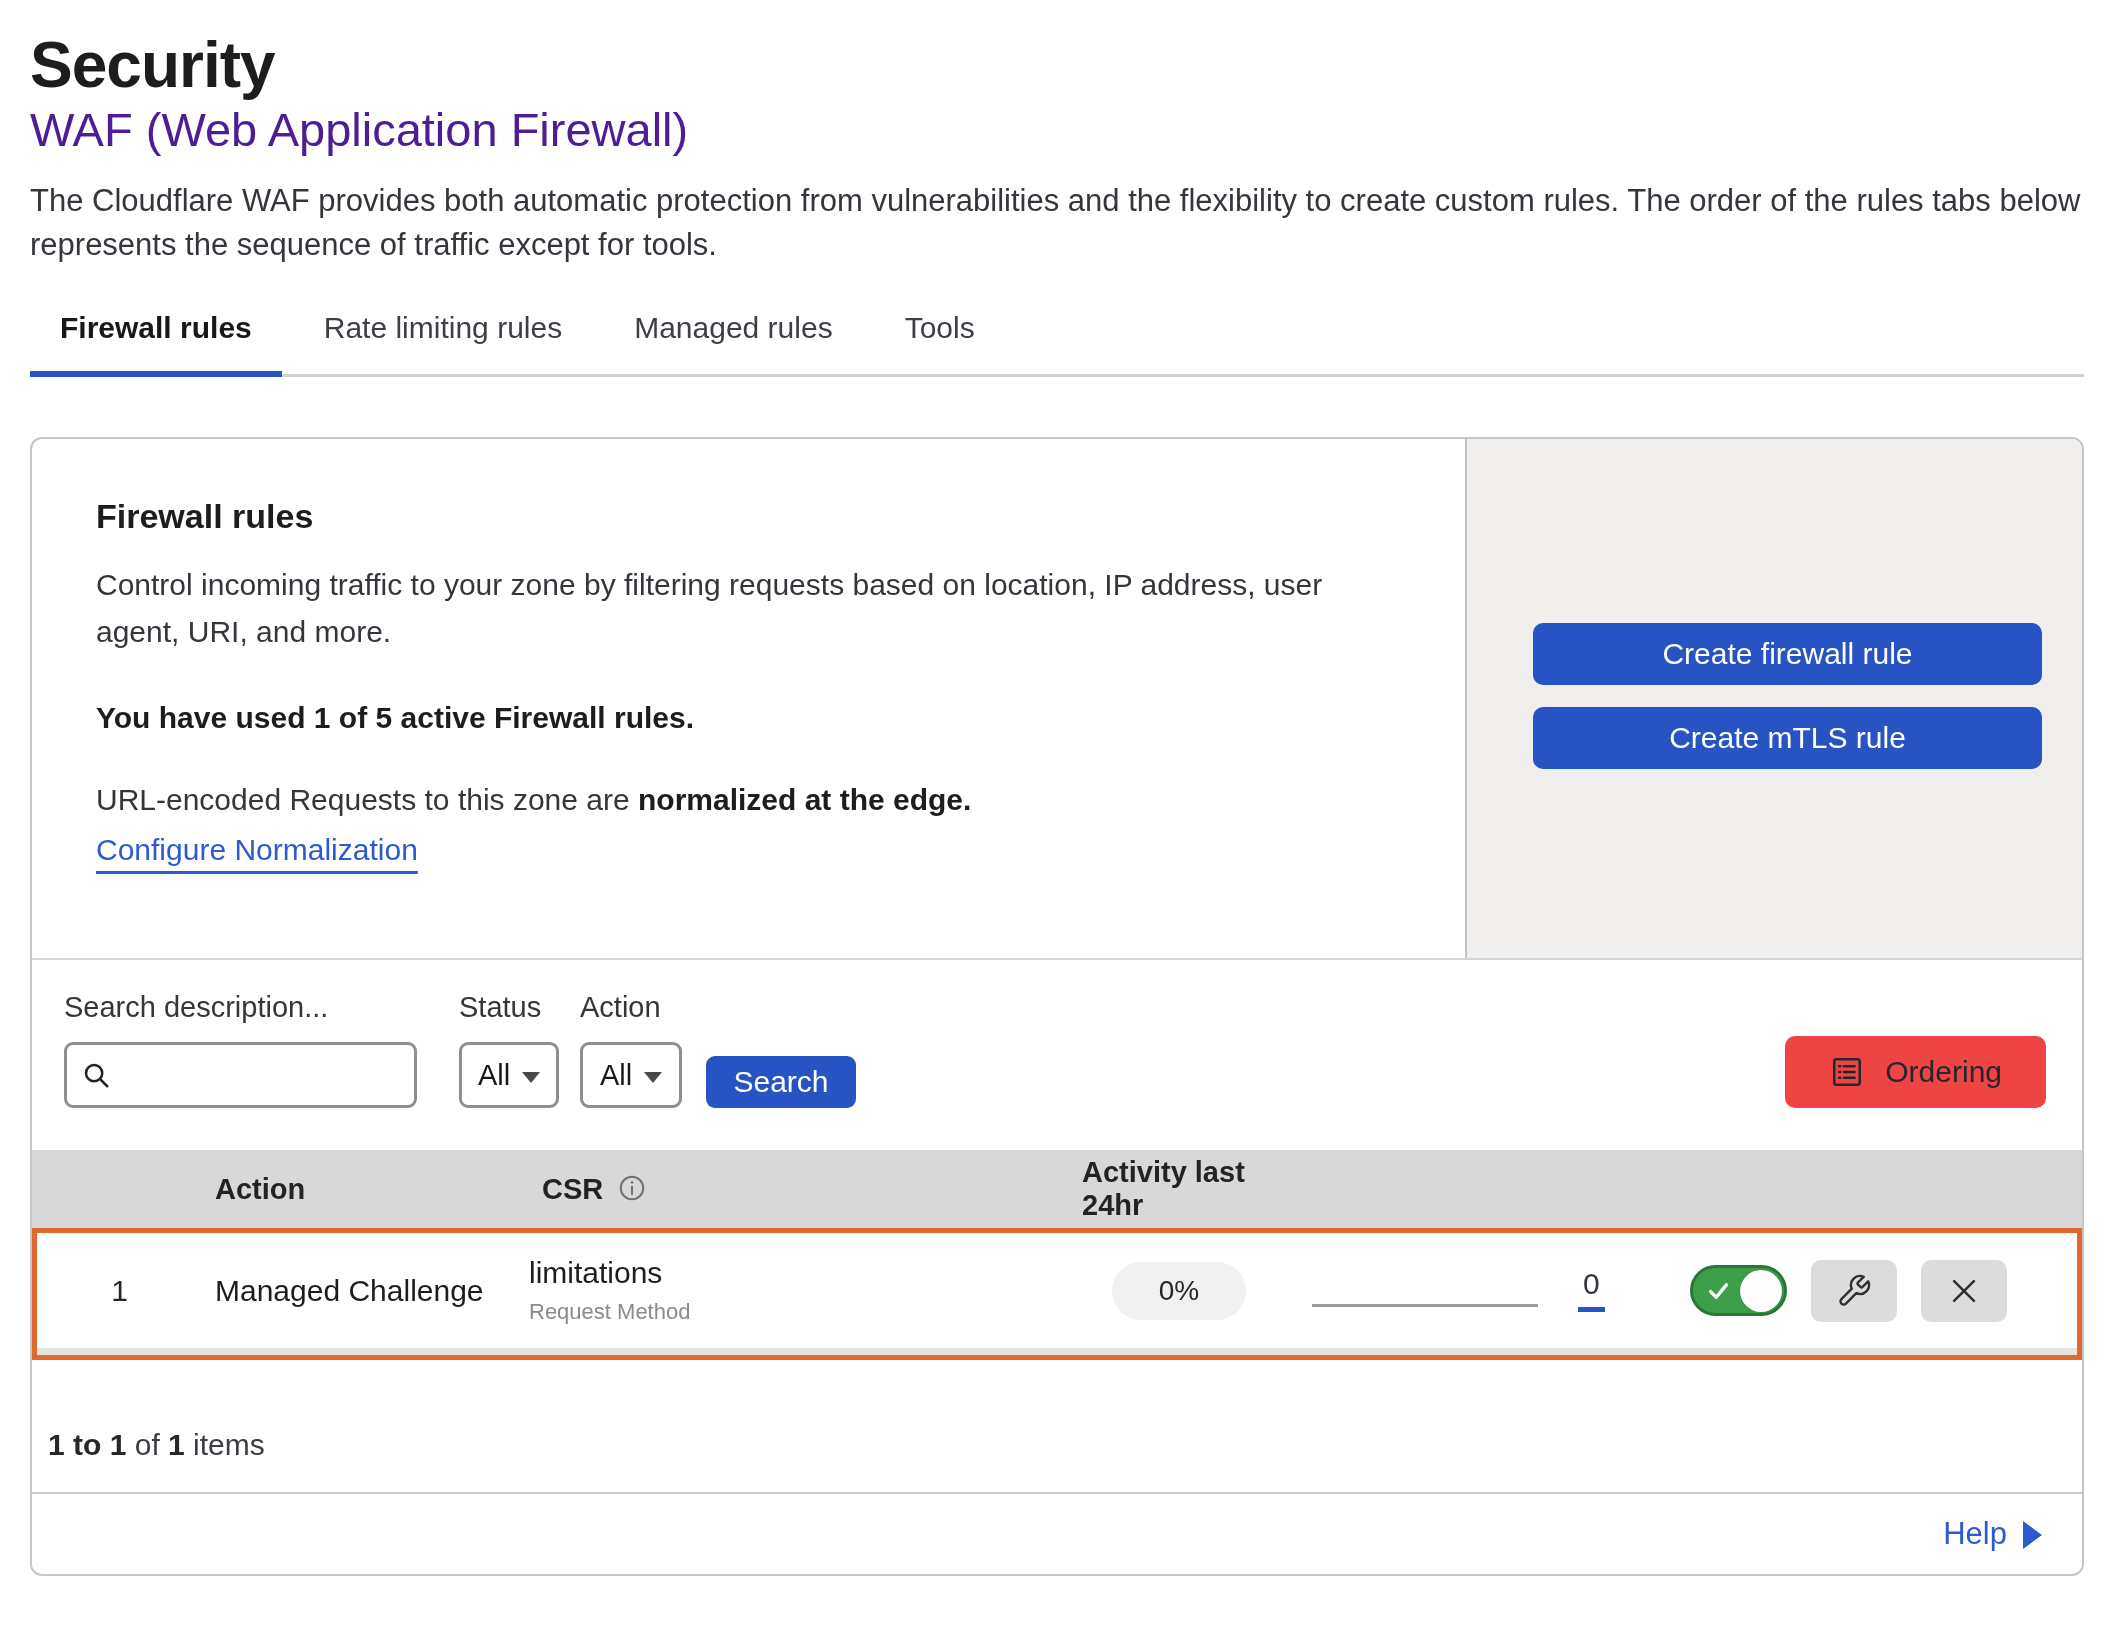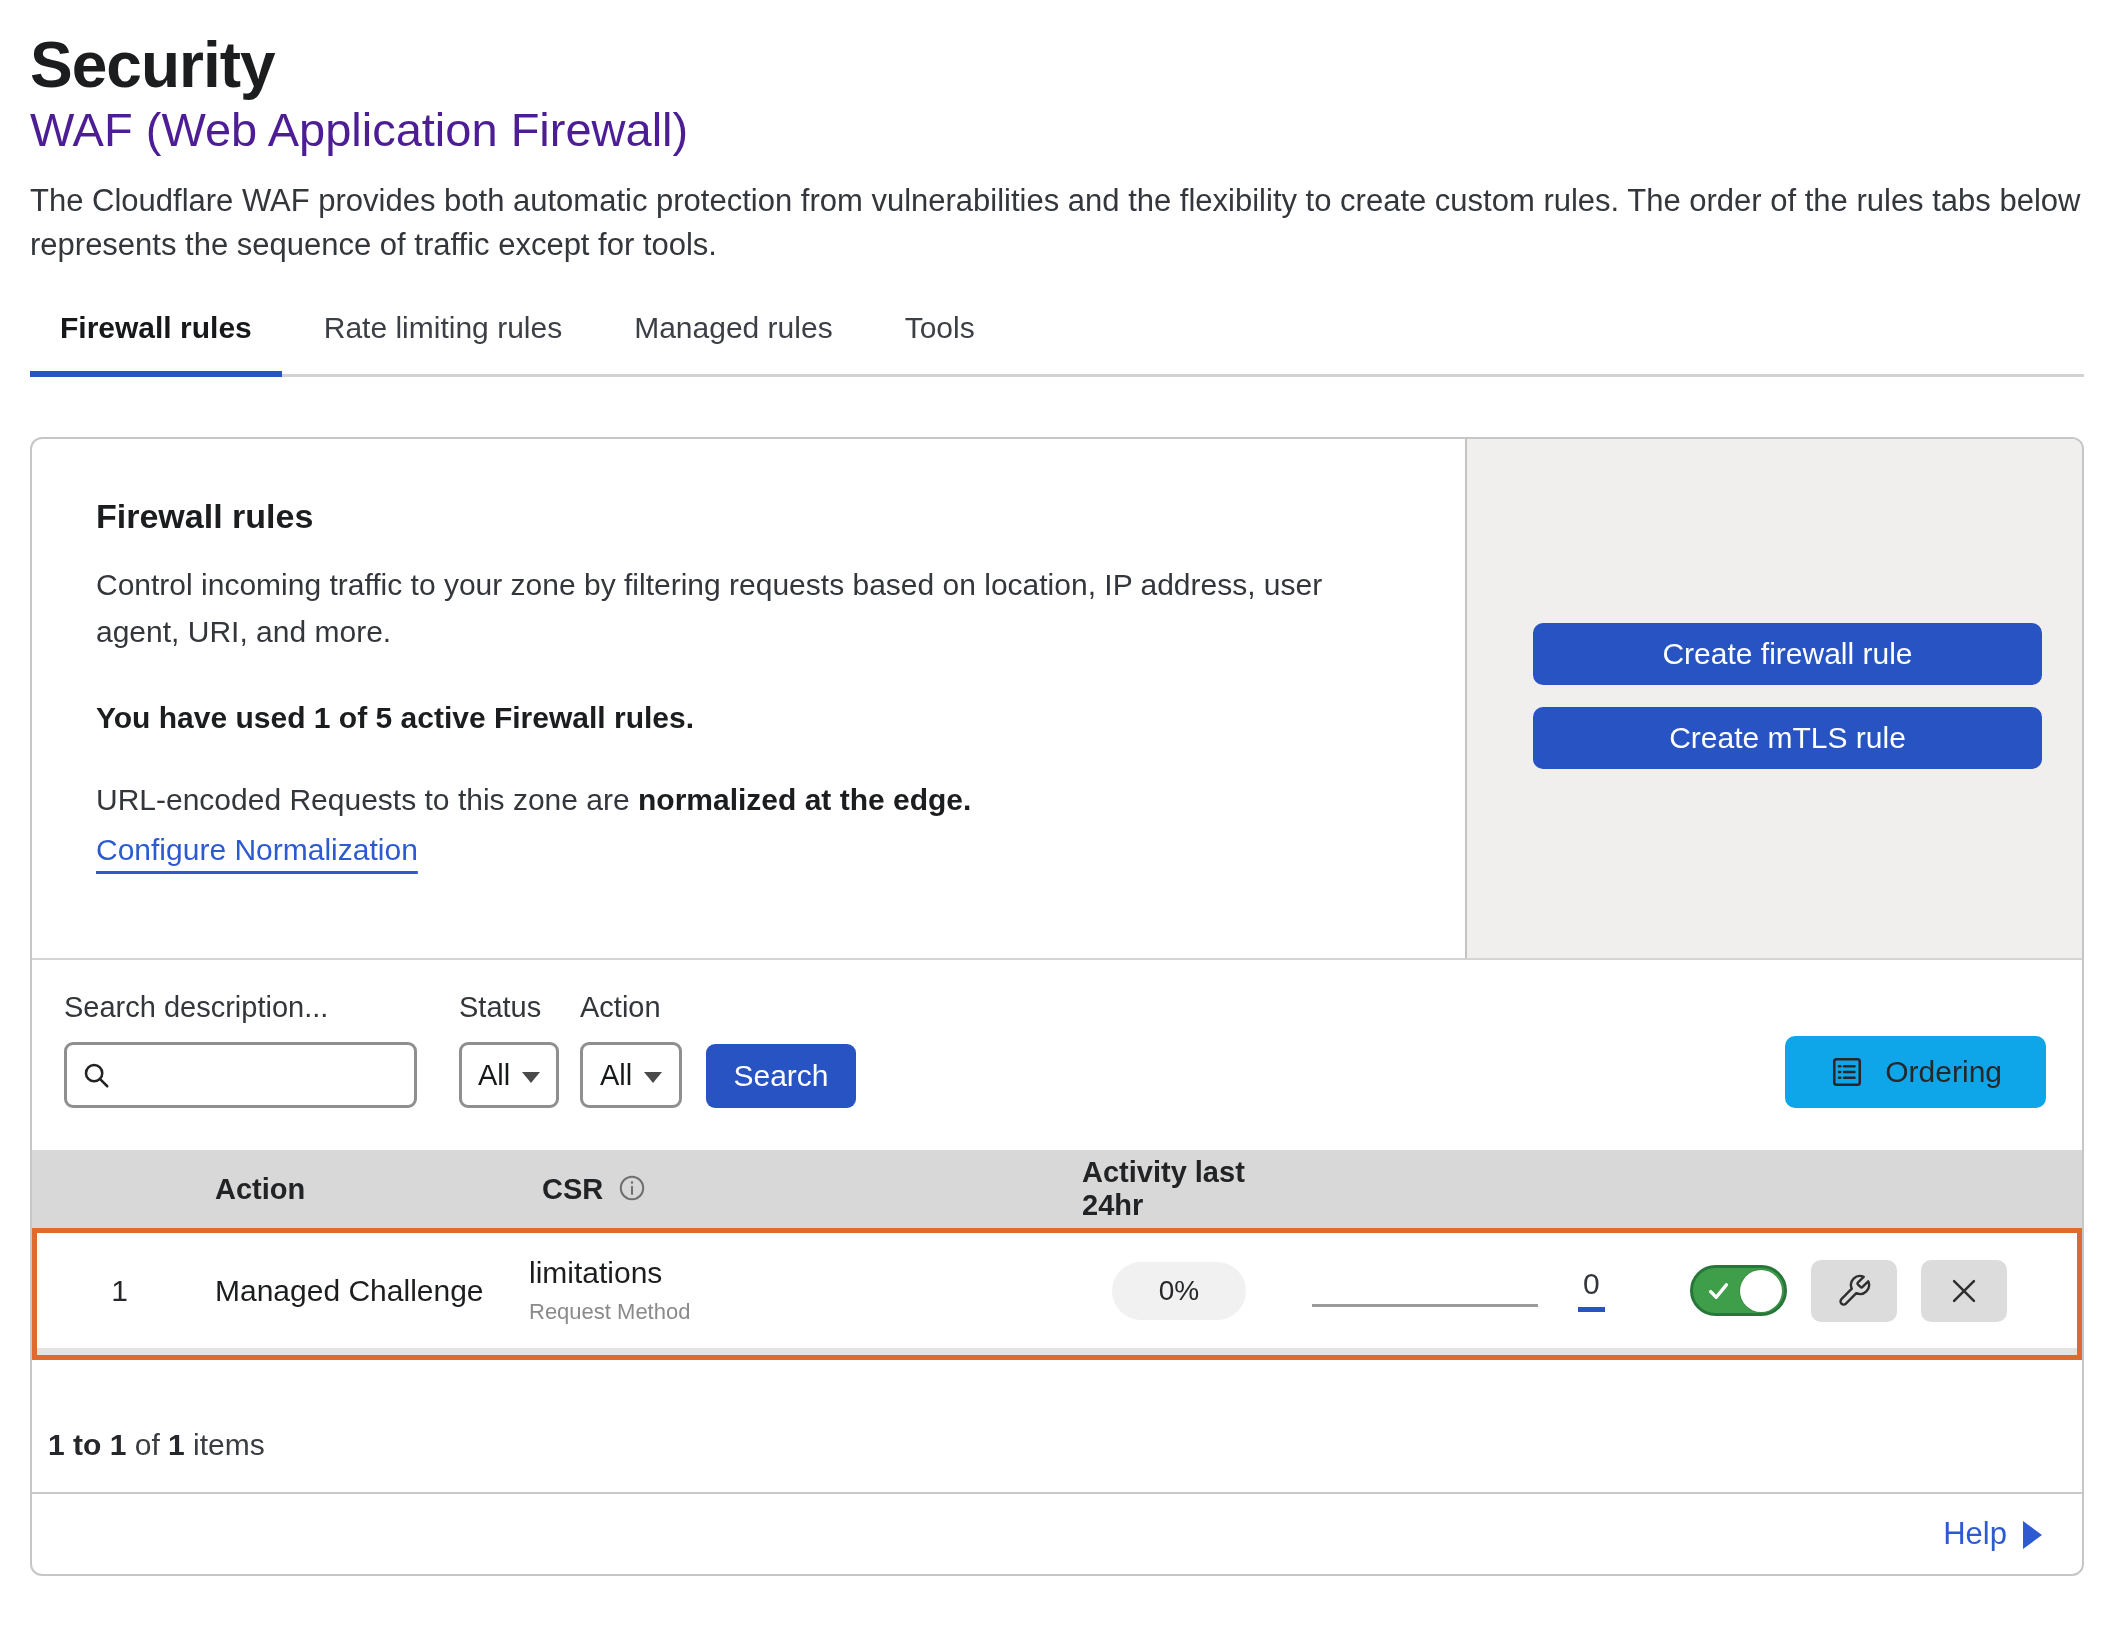--- a/index.html
+++ b/index.html
@@ -63,24 +63,24 @@
   }
   .select-col { margin-right: 21px; }
   .select {
     height: 66px; border: 3px solid #8f8f8f; border-radius: 9px; background: #fff;
     display: flex; align-items: center; justify-content: center; gap: 12px;
     font-size: 29px; color: #17181a; cursor: pointer;
   }
   .select.status { width: 100px; }
   .select.action { width: 102px; }
   .chev { width: 0; height: 0; border-left: 9px solid transparent; border-right: 9px solid transparent; border-top: 11px solid #4a4a4a; margin-top: 4px; }
-  .btn-search { width: 150px; height: 64px; margin-left: 3px; border-radius: 9px; text-align: right; }
+  .btn-search { width: 150px; height: 52px; margin-left: 3px; border-radius: 9px; text-align: right; }
   .filter-spacer { flex: 1; }
   .btn-gray {
-    height: 72px; padding: 0 44px; background: #0ea5e9; border: none; border-radius: 10px;
+    height: 72px; padding: 0 44px; background: #ef4444; border: none; border-radius: 10px;
     display: flex; align-items: center; gap: 20px; font-size: 30px; color: #26272a;
     font-family: inherit; cursor: pointer;
   }
 
   
   .thead {
     display: grid; grid-template-columns: 170px 310px 560px 210px 390px 1fr;
     height: 78px; align-items: center; background: #d8d8d8;
     font-size: 29px; font-weight: 700; color: #222325;
   }

